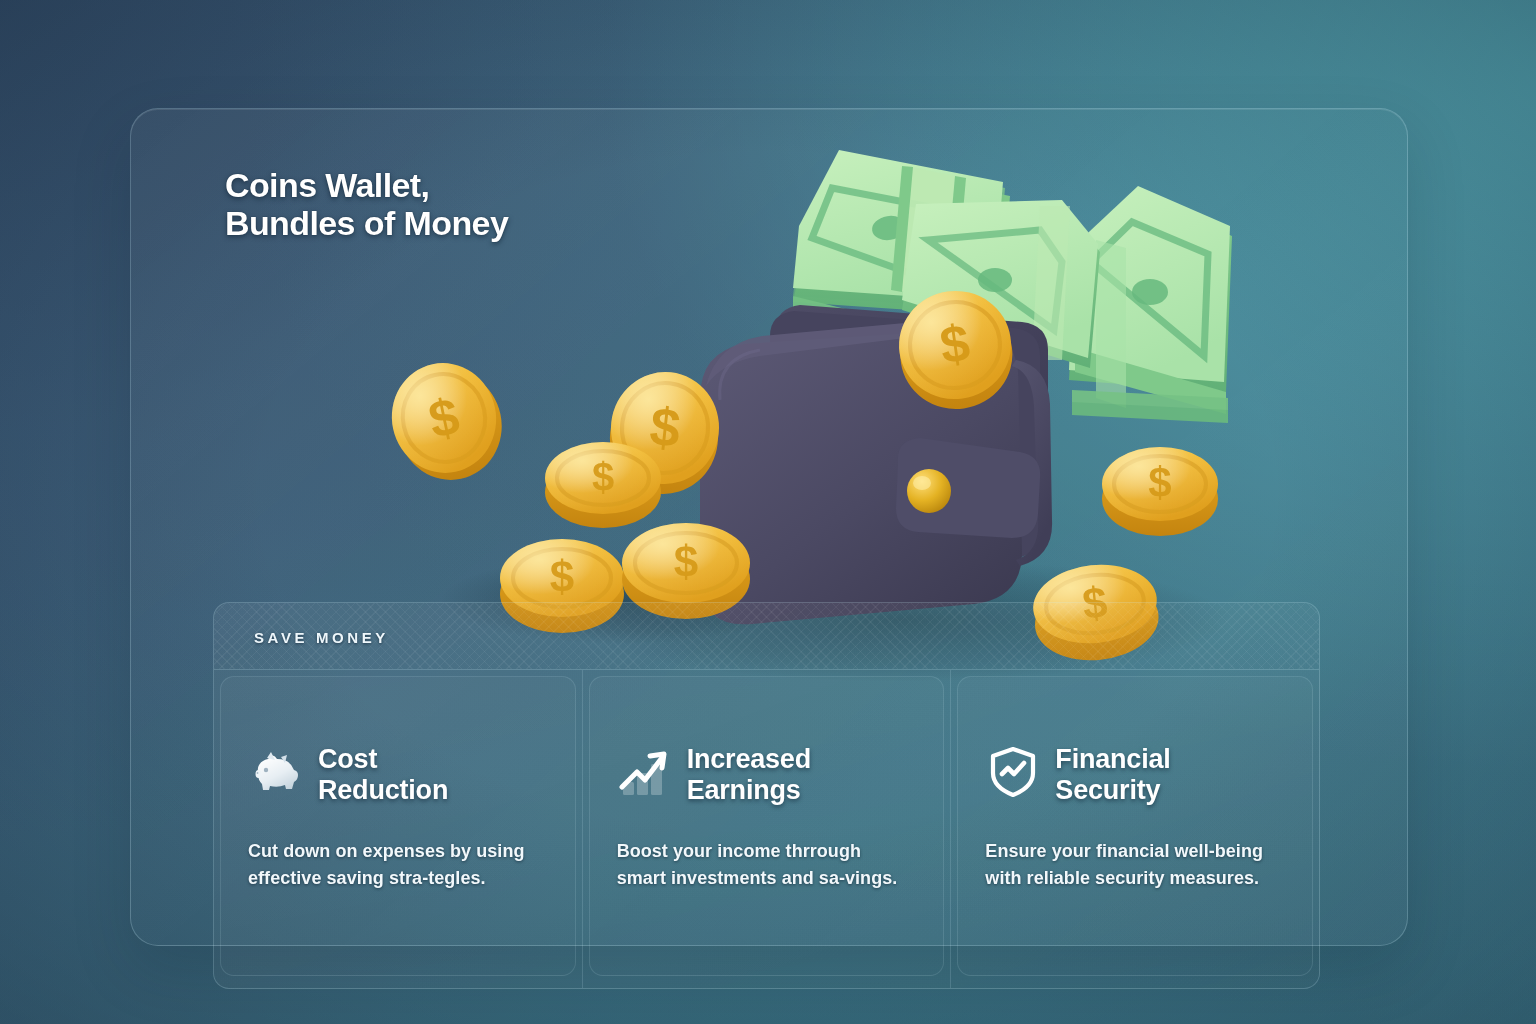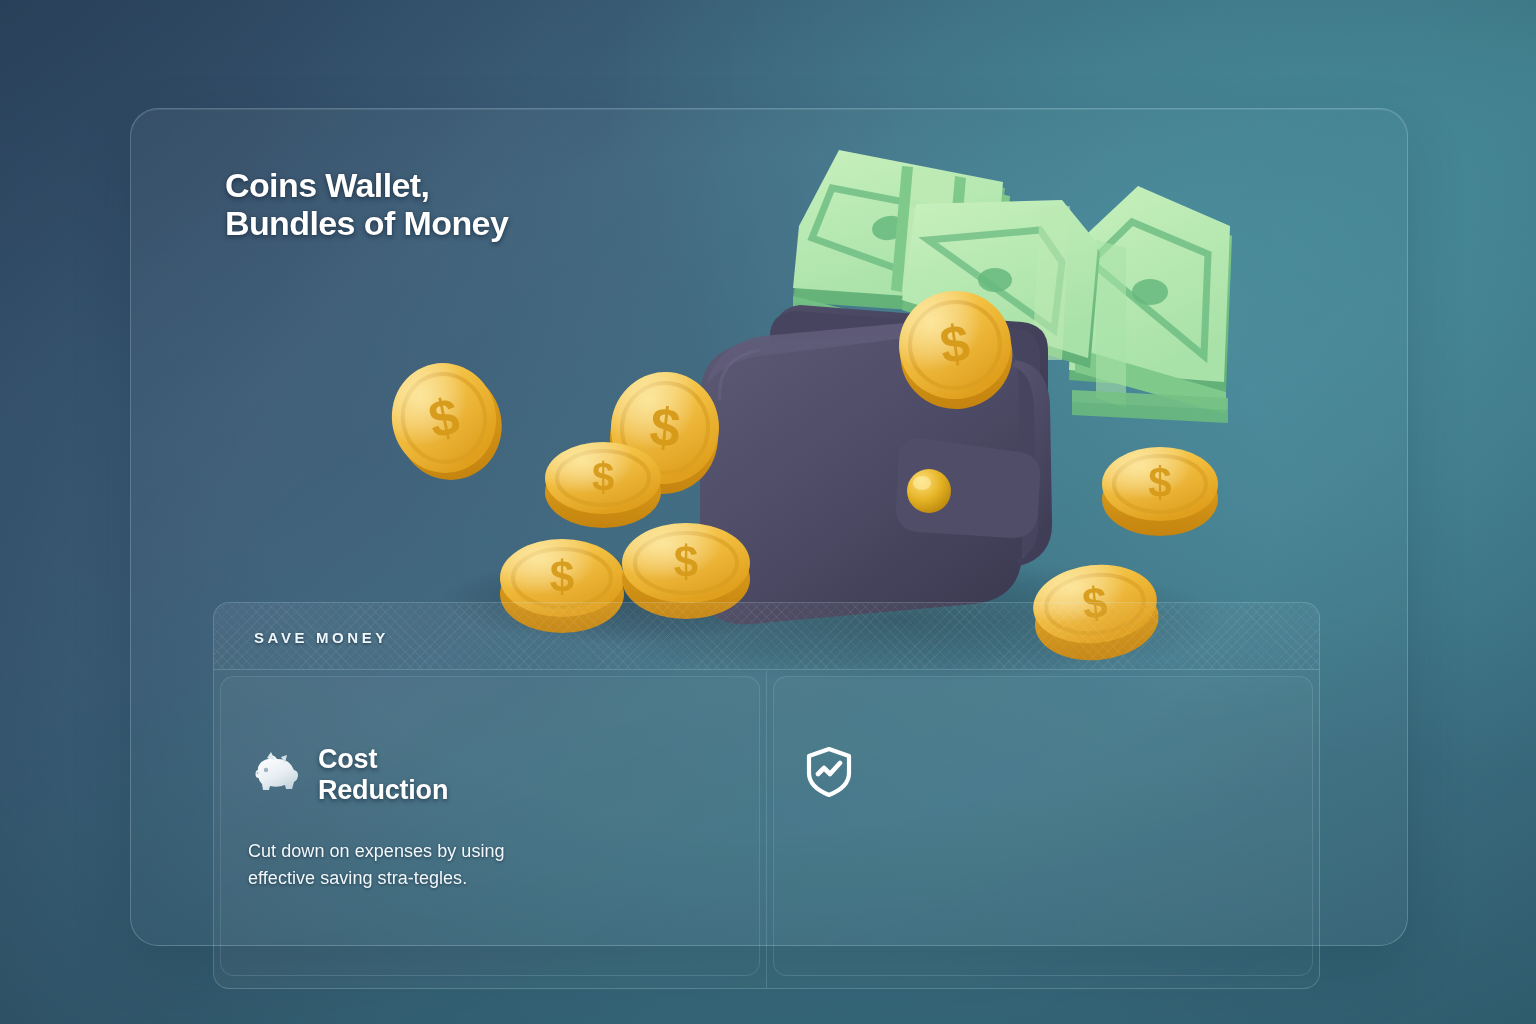--- a/index.html
+++ b/index.html
@@ -106,21 +106,21 @@
     font-size:27px; font-weight:700; line-height:1.14;
     color:#ffffff; letter-spacing:-0.2px;
     text-shadow:0 2px 4px rgba(10,28,44,0.55);
     white-space:pre-line;
     padding-top:2px;
   }
   .card-body {
     position:relative; z-index:2;
     margin-top:32px;
     font-size:18px; line-height:1.52;
-    color:#f2f8fb; font-weight:400;
+    color:#f2f8fb; font-weight:700;
     letter-spacing:0.05px;
     text-shadow:0 1px 3px rgba(10,28,44,0.6);
     max-width:285px;
     white-space:pre-line;
   }
 </style>
 </head>
 <body>
 
 <div id="bg-root"></div>
@@ -339,27 +339,47 @@
             <ellipse cx="10.5" cy="30" rx="3" ry="4" fill="#eef4f8"></ellipse>
             <circle cx="9.5" cy="29" r="0.9" fill="#a7b9c6"></circle>
           </svg>
         </span>
         <h3 class="card-title">Cost
 Reduction</h3>
       </div>
       <p class="card-body">Cut down on expenses by using effective saving stra-tegles.</p>
     </article>
 
+    <article class="card">
+      <div class="card-inner"></div>
+      <div class="card-head">
+        <span class="card-icon">
+          <svg viewBox="0 0 56 56" width="56" height="56" xmlns="http://www.w3.org/2000/svg">
+            <rect x="6" y="38" width="11" height="13" rx="1.5" fill="#ffffff" opacity="0.25"></rect>
+            <rect x="20" y="29" width="11" height="22" rx="1.5" fill="#ffffff" opacity="0.25"></rect>
+            <rect x="34" y="20" width="11" height="31" rx="1.5" fill="#ffffff" opacity="0.25"></rect>
+            <path d="M5 43 L20 28 L28 36 L44 15" fill="none" stroke="#ffffff" stroke-width="5" stroke-linecap="round" stroke-linejoin="round"></path>
+            <path d="M33 12 L47 10 L45 24" fill="none" stroke="#ffffff" stroke-width="5" stroke-linecap="round" stroke-linejoin="round"></path>
+          </svg>
+        </span>
+        <h3 class="card-title">Increased
+Earnings</h3>
+      </div>
+      <p class="card-body">Boost your income thrrough smart investments and sa-vings.</p>
+    </article>
 
     <article class="card">
       <div class="card-inner"></div>
       <div class="card-head">
         <span class="card-icon">
           <svg viewBox="0 0 56 56" width="56" height="56" xmlns="http://www.w3.org/2000/svg">
             <path d="M28 5 L48 12 L48 29 Q48 43 28 51 Q8 43 8 29 L8 12 Z" fill="none" stroke="#ffffff" stroke-width="4.2" stroke-linejoin="round"></path>
             <path d="M17 30 L23 24 L29 30 L39 19" fill="none" stroke="#ffffff" stroke-width="4.6" stroke-linecap="round" stroke-linejoin="round"></path>
           </svg>
         </span>
+        <h3 class="card-title">Financial
+Security</h3>
       </div>
+      <p class="card-body">Ensure your financial well-being with reliable security measures.</p>
     </article>
 
   </div>
 </section>
 
 </body></html>

